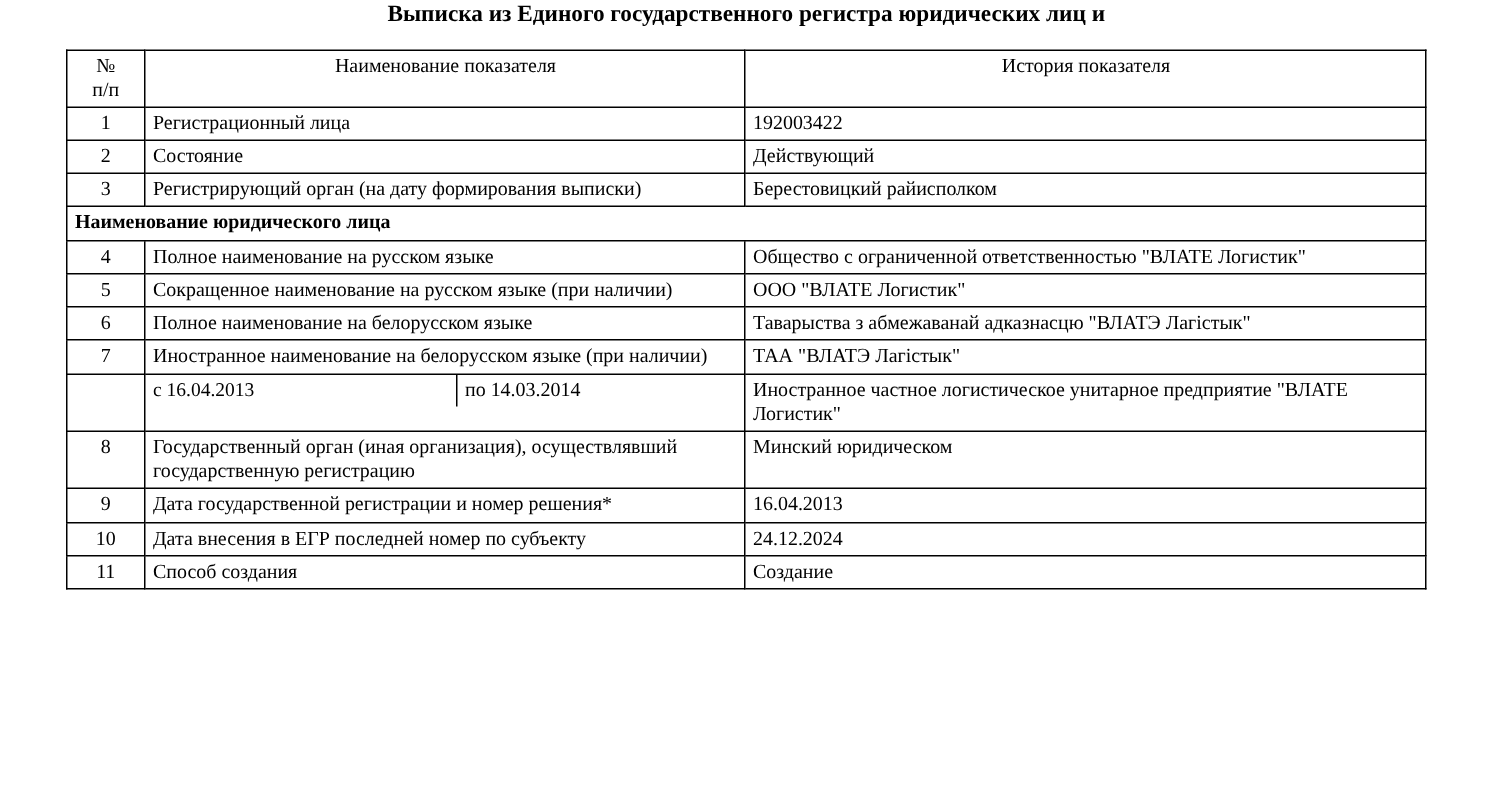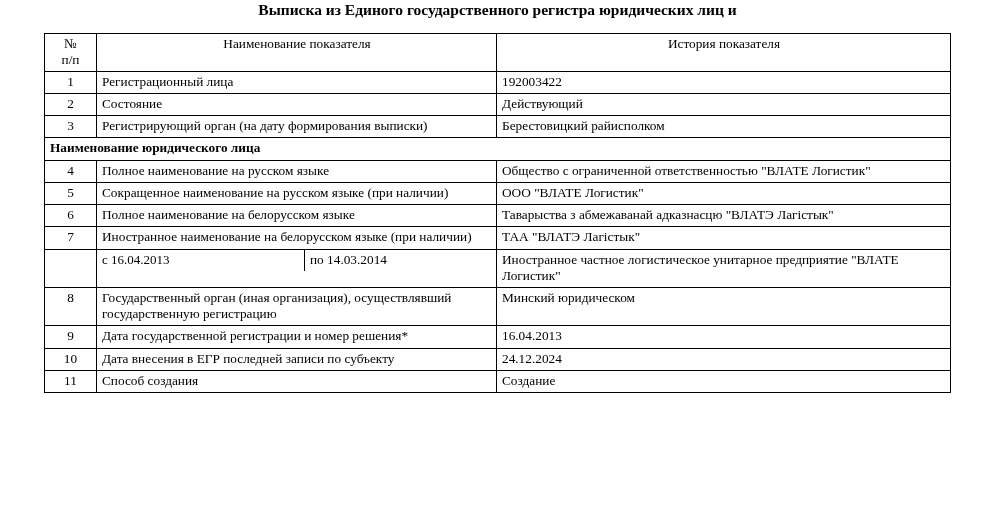--- a/index.html
+++ b/index.html
@@ -165,21 +165,21 @@
       </tr>
 
       <tr>
         <td class="cell-num">9</td>
         <td>Дата государственной регистрации и номер решения*</td>
         <td>16.04.2013</td>
       </tr>
 
       <tr>
         <td class="cell-num">10</td>
-        <td>Дата внесения в ЕГР последней записи по субъекту</td>
+        <td>Дата внесения в ЕГР последней номер по субъекту</td>
         <td>24.12.2024</td>
       </tr>
 
       <tr>
         <td class="cell-num">11</td>
         <td>Способ создания</td>
         <td>Создание</td>
       </tr>
 
     </tbody>

